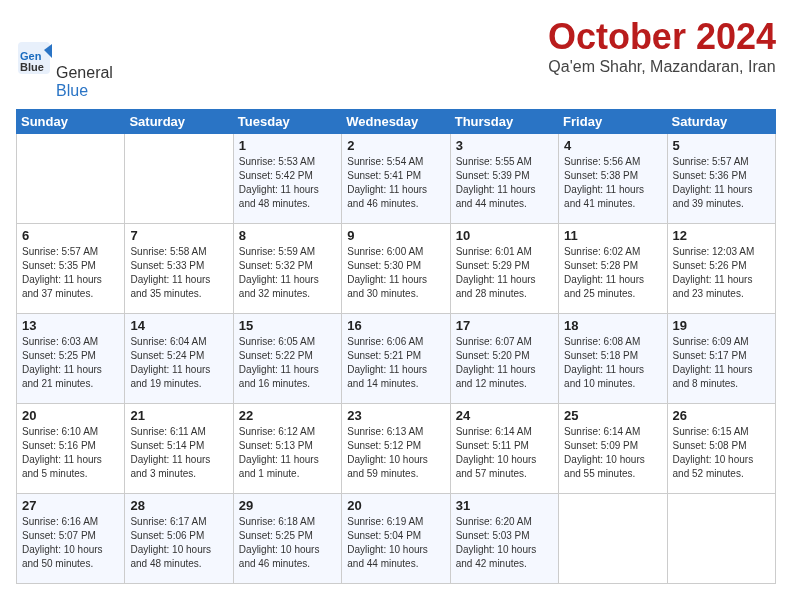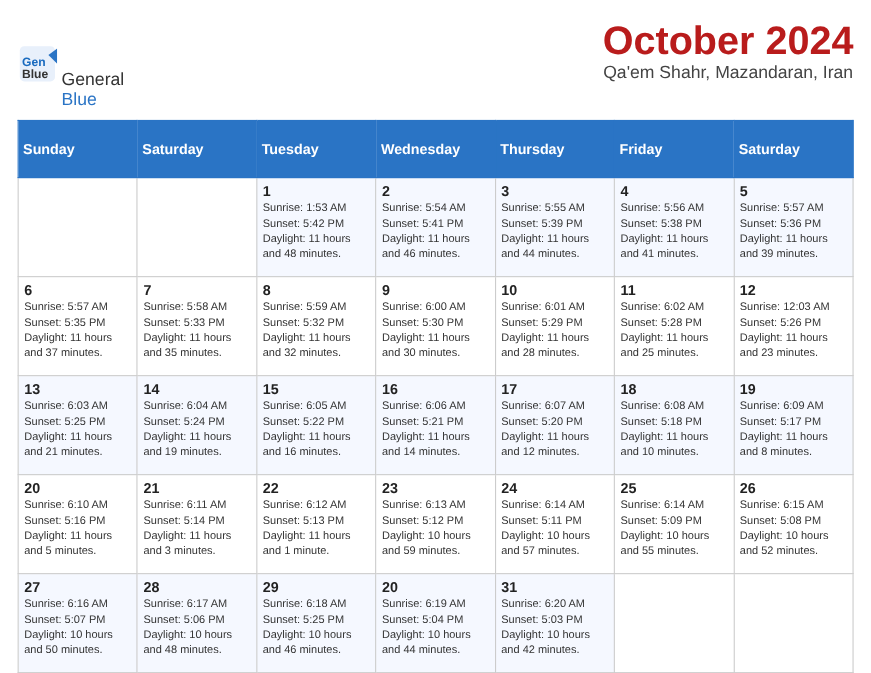--- a/index.html
+++ b/index.html
@@ -35,21 +35,21 @@
       text-align: center;
     }
     table {
       width: 100%;
       border-collapse: collapse;
       font-size: 10.5px;
     }
     thead tr th {
       background-color: #2a74c5;
       color: #fff;
-      padding: 18px 4px;
+      padding: 4px 4px;
       text-align: left;
       font-size: 13px;
       border: 1px solid #2a74c5;
     }
     tbody tr td {
       border: 1px solid #ccc;
       vertical-align: top;
       padding: 4px 5px;
       height: 90px;
       width: 107px;
@@ -110,21 +110,21 @@
         <th>Friday</th>
         <th>Saturday</th>
       </tr>
   </thead>
   <tbody id="calendar-body">
   <tr>
         <td class="empty-cell"></td>
         <td class="empty-cell"></td>
         <td>
           <div class="day-num">1</div>
-          <div class="day-info">Sunrise: 1:53 AM
+          <div class="day-info">Sunrise: 5:53 AM
 Sunset: 5:42 PM
 Daylight: 11 hours and 48 minutes.</div>
         </td>
         <td>
           <div class="day-num">2</div>
           <div class="day-info">Sunrise: 5:54 AM
 Sunset: 5:41 PM
 Daylight: 11 hours and 46 minutes.</div>
         </td>
         <td>

